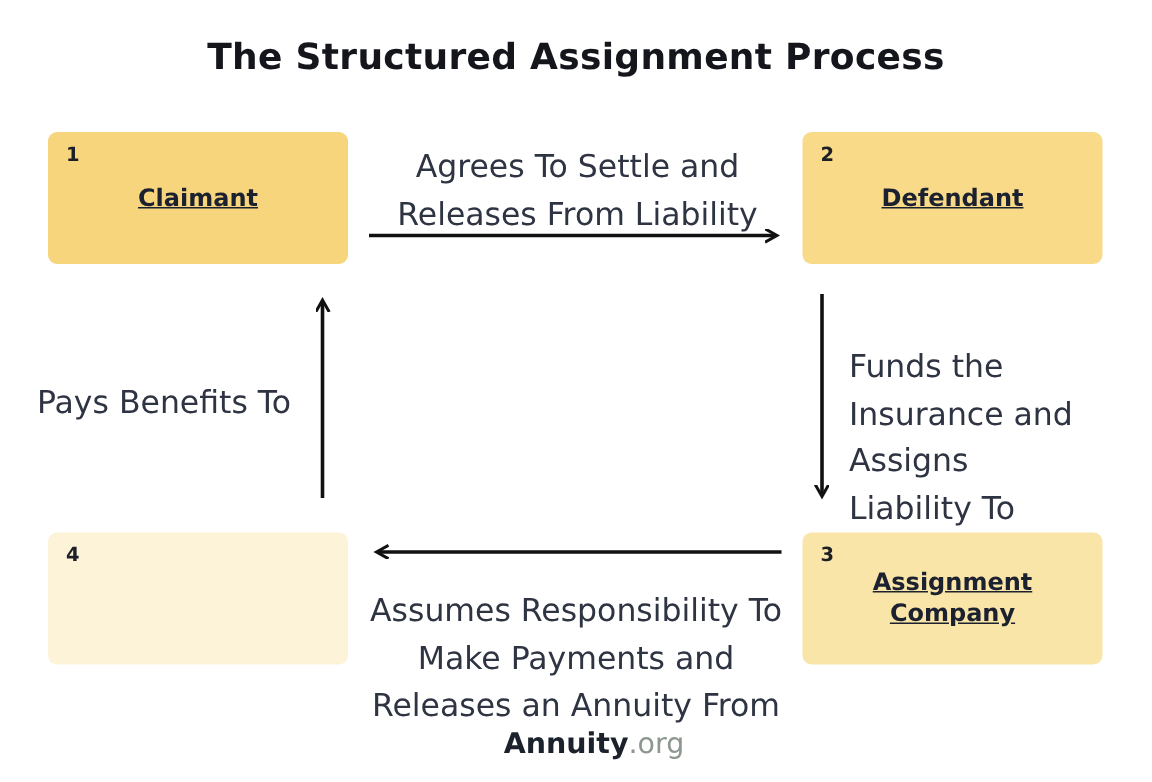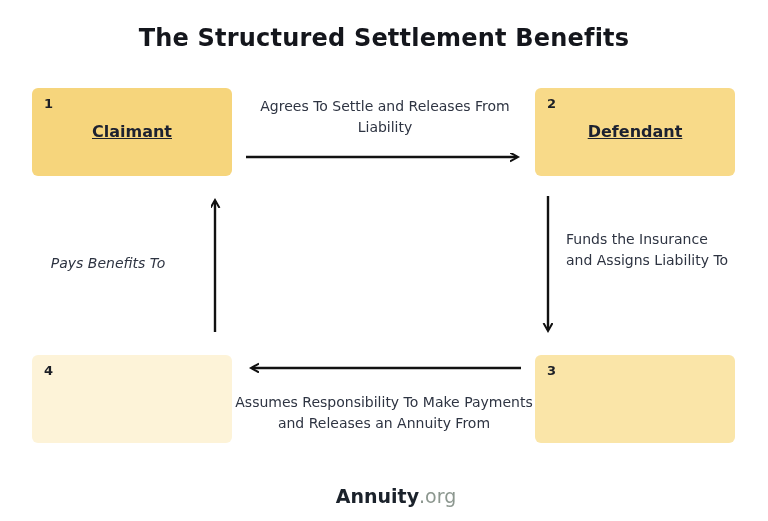--- a/index.html
+++ b/index.html
@@ -52,21 +52,21 @@
     padding: 0 18px;
     text-decoration: underline;
   }
   .node-claimant   { left: 32px;  top: 88px;  }
   .node-defendant  { left: 535px; top: 88px;  }
   .node-assignment { left: 535px; top: 355px; }
   .node-insurance  { left: 32px;  top: 355px; }
 
   .edge-label {
     position: absolute;
-    font-size: 14px;
+    font-size: 21px;
     color: #2e3442;
     line-height: 1.5;
   }
   .edge-top {
     left: 254px;
     top: 96px;
     width: 262px;
     text-align: center;
   }
   .edge-right {
@@ -78,22 +78,21 @@
   .edge-bottom {
     left: 234px;
     top: 392px;
     width: 300px;
     text-align: center;
   }
   .edge-left {
     left: 22px;
     top: 253px;
     width: 172px;
-    text-align: center;
-    font-style: italic;
+    text-align: right;
   }
   .arrows {
     position: absolute;
     left: 0;
     top: 0;
     pointer-events: none;
   }
   .footer {
     position: absolute;
     left: 12px;
@@ -109,34 +108,35 @@
   .footer .suffix {
     font-weight: 400;
     color: #8c978f;
   }
 </style>
 </head>
 <body>
 
 <div class="canvas">
 
-  <div class="title">The Structured Settlement Benefits</div>
+  <div class="title">The Structured Assignment Process</div>
 
   <div class="node node-claimant" style="background:#f6d57c;">
     <span class="num">1</span>
     <span class="label">Claimant</span>
   </div>
 
   <div class="node node-defendant" style="background:#f8da89;">
     <span class="num">2</span>
     <span class="label">Defendant</span>
   </div>
 
   <div class="node node-assignment" style="background:#fae5a8;">
     <span class="num">3</span>
+    <span class="label">Assignment Company</span>
   </div>
 
   <div class="node node-insurance" style="background:#fdf3d8;">
     <span class="num">4</span>
   </div>
 
   <svg class="arrows" width="768" height="521" viewBox="0 0 768 521">
     <defs>
       <marker id="ah" markerWidth="12" markerHeight="12" refX="7" refY="4.5" orient="auto" markerUnits="userSpaceOnUse">
         <path d="M0,0 L8,4.5 L0,9" fill="none" stroke="#111111" stroke-width="2"></path>

